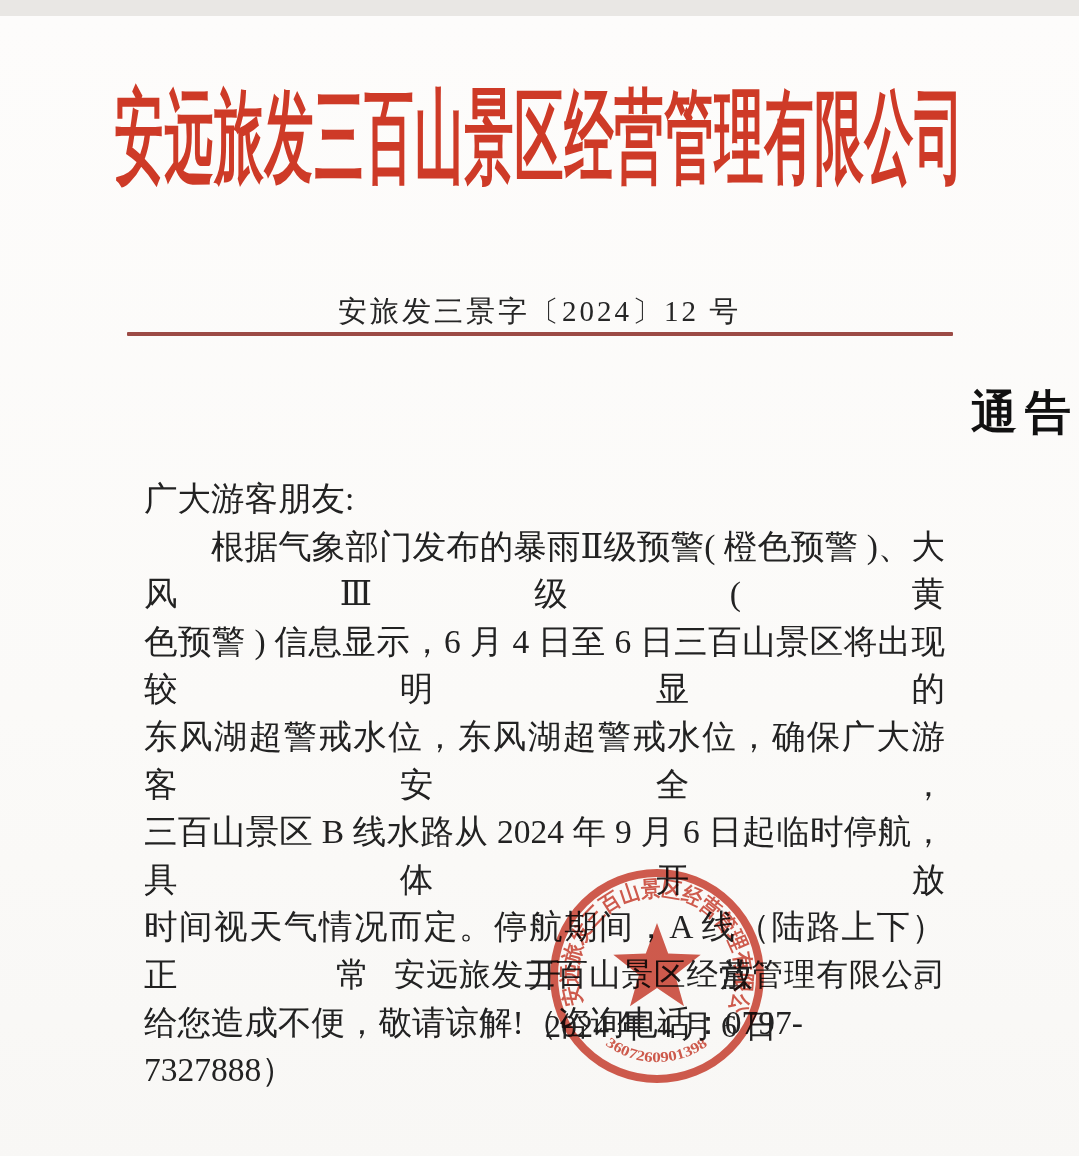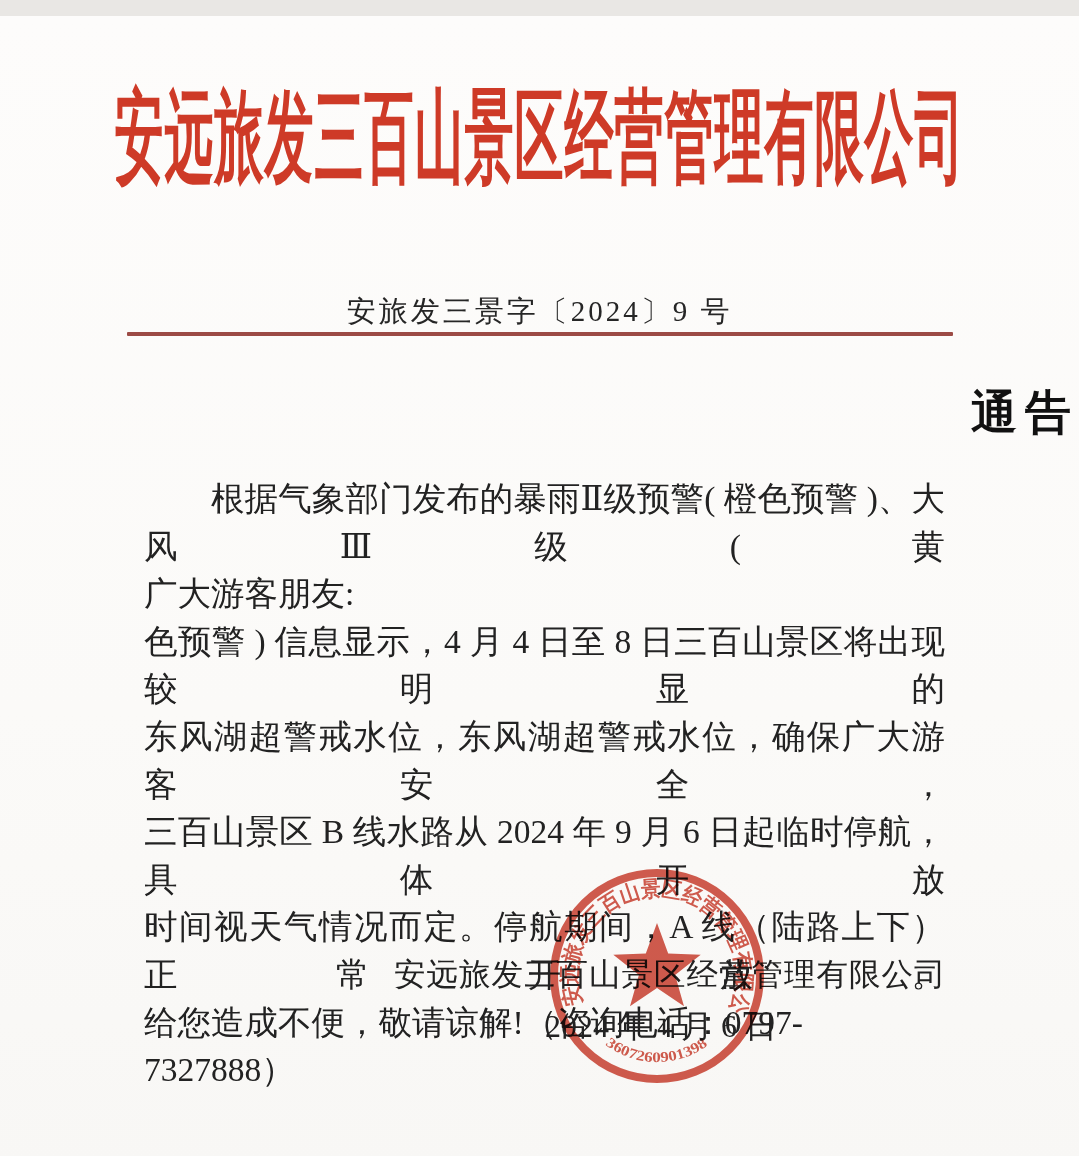--- a/index.html
+++ b/index.html
@@ -64,30 +64,30 @@
   }
   .seal text { font-family:"Liberation Serif","DejaVu Serif",serif; }
 </style>
 </head>
 <body>
 
 <div class="page">
 
   <div class="letterhead" style="color: rgb(206, 58, 39);">安远旅发三百山景区经营管理有限公司</div>
 
-  <div class="docnum">安旅发三景字〔2024〕9 号</div>
+  <div class="docnum">安旅发三景字〔2024〕12 号</div>
 
   <div class="redline" style="background: rgb(156, 75, 69);"></div>
 
   <div class="notice-title">通告</div>
 
   <div class="body-text">
+    <div class="line">广大游客朋友:</div>
     <div class="line justify indent">根据气象部门发布的暴雨Ⅱ级预警( 橙色预警 )、大风Ⅲ级( 黄</div>
-    <div class="line">广大游客朋友:</div>
-    <div class="line justify">色预警 ) 信息显示，4 月 4 日至 8 日三百山景区将出现较明显的</div>
+    <div class="line justify">色预警 ) 信息显示，6 月 4 日至 6 日三百山景区将出现较明显的</div>
     <div class="line justify">东风湖超警戒水位，东风湖超警戒水位，确保广大游客安全，</div>
     <div class="line justify">三百山景区 B 线水路从 2024 年 9 月 6 日起临时停航，具体开放</div>
     <div class="line justify">时间视天气情况而定。停航期间，A 线（陆路上下）正常开放。</div>
     <div class="line">给您造成不便，敬请谅解!（咨询电话：0797-7327888）</div>
   </div>
 
   <div class="signature">安远旅发三百山景区经营管理有限公司</div>
 
   <div class="sigdate">2024 年 4 月 6 日</div>
 

